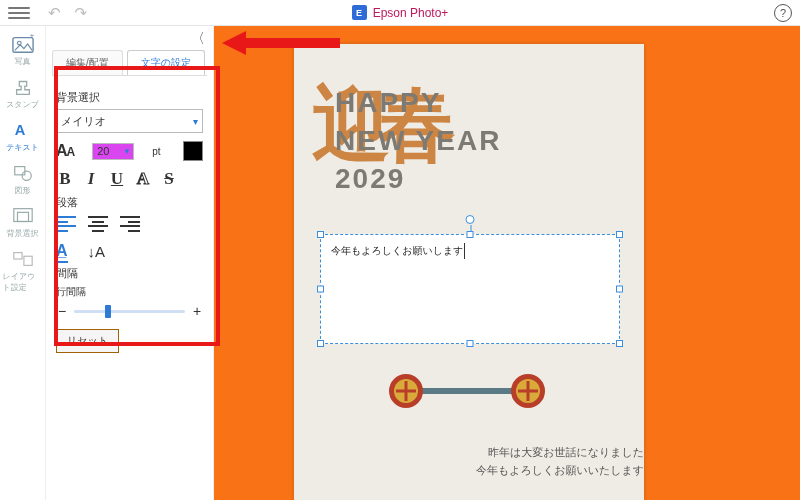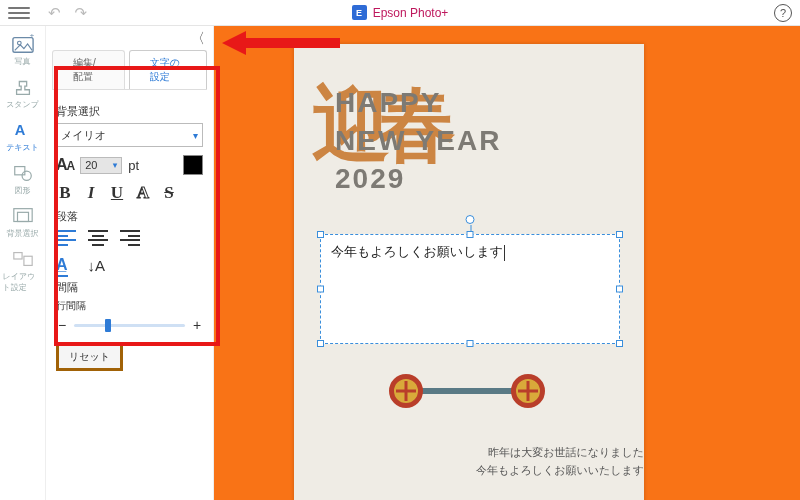--- a/index.html
+++ b/index.html
@@ -19,32 +19,32 @@
   
   .rail{width:46px;background:#fff;border-right:1px solid #eee;display:flex;flex-direction:column;align-items:center;padding-top:6px;gap:6px}
   .rail-item{width:40px;display:flex;flex-direction:column;align-items:center;gap:2px;font-size:8px;color:#9aa;cursor:pointer;padding:2px 0}
   .rail-item.active{color:#2e7bd6}
   .rail-ic{width:22px;height:20px;display:flex;align-items:center;justify-content:center}
   .rail-ic svg{width:22px;height:20px}
   
   .panel{width:168px;background:#fff;border-right:1px solid #eee;position:relative}
   .collapse{position:absolute;top:4px;right:8px;font-size:14px;color:#555;cursor:pointer}
   .tabs{display:flex;margin:24px 6px 0 6px;gap:4px}
-  .tab{font-size:10px;padding:5px 20px;border:1px solid #ddd;border-bottom:none;color:#666;background:#fafafa;cursor:pointer;border-radius:3px 3px 0 0}
+  .tab{font-size:10px;padding:5px 13px;border:1px solid #ddd;border-bottom:none;color:#666;background:#fafafa;cursor:pointer;border-radius:3px 3px 0 0}
   .tab.active{color:#2e7bd6;background:#fff;border-color:#ccc}
   .pcontent{margin:0 6px;border-top:1px solid #ddd;padding:8px 4px 12px 4px;font-size:11px;color:#333;position:relative}
   .plabel{font-size:11px;margin:6px 0 4px 0;color:#333}
   .fontsel{width:100%;height:24px;border:1px solid #bbb;font-size:11px;padding:2px 4px;display:flex;align-items:center;justify-content:space-between;background:#fff;cursor:pointer}
   .fontsel::after{content:"▾";color:#2e7bd6;font-size:10px}
-  .sizerow{display:flex;align-items:center;gap:6px;margin-top:8px}
+  .sizerow{display:flex;align-items:center;gap:18px;margin-top:8px}
   .Aa{font-size:16px;font-weight:bold;color:#333;letter-spacing:-1px}
   .Aa .sm{font-size:12px}
-  .sizebox{width:42px;height:17px;border:1px solid #bbb;display:flex;align-items:center;justify-content:space-between;padding:0 4px;font-size:11px;cursor:pointer;background:#e5e5e5}
+  .sizebox{width:42px;height:17px;border:1px solid #bbb;display:flex;align-items:center;justify-content:space-between;padding:0 4px;font-size:11px;cursor:pointer;background:#d946ef}
   .sizebox::after{content:"▾";color:#2e7bd6;font-size:9px}
-  .pt{font-size:13px;color:#333}
+  .pt{font-size:10px;color:#333}
   .swatch{width:20px;height:20px;background:#000;margin-left:auto;cursor:pointer;border:1px solid #888}
   .stylerow{display:flex;gap:8px;margin-top:8px;font-size:17px;color:#333;align-items:baseline}
   .stylerow span{cursor:pointer;width:18px;text-align:center;font-family:Georgia,serif}
   .bold{font-weight:900}
   .ital{font-style:italic;font-weight:bold}
   .ul{text-decoration:underline;font-weight:600}
   .outl{color:#fff;-webkit-text-stroke:1px #333;font-weight:700}
   .strk{font-weight:700;text-decoration:line-through}
   .pararow{display:flex;gap:12px;margin-top:6px;color:#333}
   .alignic{width:20px;height:16px;display:flex;flex-direction:column;justify-content:space-between;cursor:pointer}
@@ -55,30 +55,30 @@
   .alignic.center span:nth-child(2),.alignic.center span:nth-child(4){width:60%;align-self:center}
   .alignic.right span:nth-child(2),.alignic.right span:nth-child(4){width:60%;align-self:flex-end}
   .dirrow{display:flex;gap:20px;margin-top:10px;align-items:center}
   .dirh{color:#2e7bd6;font-weight:bold;font-size:16px;cursor:pointer;position:relative}
   .dirh::after{content:"";position:absolute;bottom:-3px;left:0;right:0;height:2px;background:#2e7bd6}
   .dirv{font-size:15px;color:#333;cursor:pointer}
   .slrow{display:flex;align-items:center;gap:6px;margin-top:4px}
   .minus,.plus{font-size:14px;color:#333;cursor:pointer;width:12px;text-align:center}
   .track{flex:1;height:3px;background:#cfe0f4;position:relative;border-radius:2px}
   .thumb{position:absolute;top:-5px;left:28%;width:6px;height:13px;background:#2e7bd6;border-radius:1px;cursor:pointer}
-  .resetbtn{margin-top:10px;font-size:10px;padding:4px 10px;border:3px solid #a16207;background:#f5f5f5;cursor:pointer;display:inline-block}
+  .resetbtn{margin-top:10px;font-size:10px;padding:4px 10px;border:1px solid #a16207;background:#f5f5f5;cursor:pointer;display:inline-block}
   
   .redbox{position:absolute;border:4px solid #e81818;pointer-events:none;z-index:50}
   .arrow{position:absolute;z-index:60;pointer-events:none}
   
   .canvas{flex:1;background:#f97316;position:relative;overflow:hidden}
   .postcard{position:absolute;left:80px;top:18px;width:350px;height:460px;background:#efece5;box-shadow:0 0 4px rgba(0,0,0,.2)}
   .brush{position:absolute;left:18px;top:30px;font-size:78px;color:#c97a32;font-weight:bold;font-family:"Yu Mincho",serif;letter-spacing:-12px;opacity:.9;transform:scaleY(1.05)}
   .hny{position:absolute;left:41px;top:40px;font-size:28px;font-weight:700;color:#7d7a74;line-height:1.35;letter-spacing:2px;font-family:Arial,sans-serif}
-  .textbox{position:absolute;left:26px;top:190px;width:300px;height:110px;background:#fff;border:1.5px dashed #3a8edb;padding:8px 10px;font-size:13px;color:#222}
+  .textbox{position:absolute;left:26px;top:190px;width:300px;height:110px;background:#fff;border:1.5px dashed #3a8edb;padding:8px 10px;font-size:10px;color:#222}
   .handle{position:absolute;width:7px;height:7px;background:#fff;border:1px solid #3a8edb}
   .rothandle{position:absolute;width:9px;height:9px;border:1.5px solid #3a8edb;border-radius:50%;background:#fff;left:50%;top:-20px;transform:translateX(-50%)}
   .rothandle::after{content:"";position:absolute;left:50%;top:9px;width:1px;height:10px;background:#3a8edb}
   .caret{display:inline-block;width:1px;height:16px;background:#333;vertical-align:middle;margin-left:1px}
   .wheels{position:absolute;left:95px;top:330px;display:flex;gap:88px}
   .wheel{width:34px;height:34px;border:5px solid #b93e2a;border-radius:50%;position:relative;background:#d9a93a}
   .wheel::before,.wheel::after{content:"";position:absolute;background:#b93e2a}
   .wheel::before{left:50%;top:2px;bottom:2px;width:3px;transform:translateX(-50%)}
   .wheel::after{top:50%;left:2px;right:2px;height:3px;transform:translateY(-50%)}
   .axle{position:absolute;left:112px;top:344px;width:120px;height:6px;background:#5a7a85;border-radius:2px}

